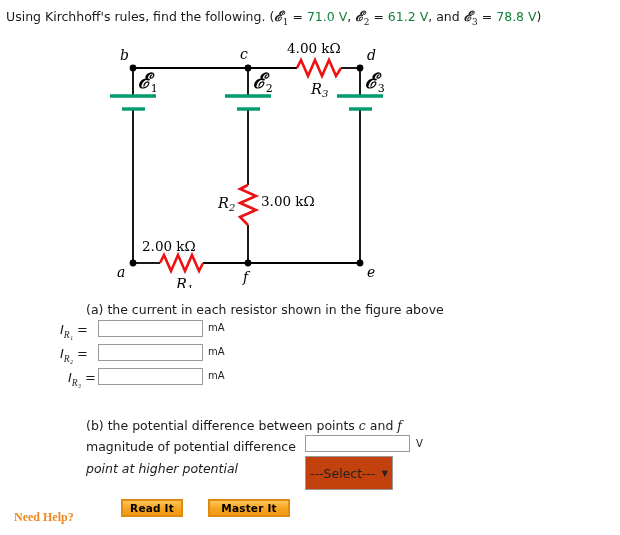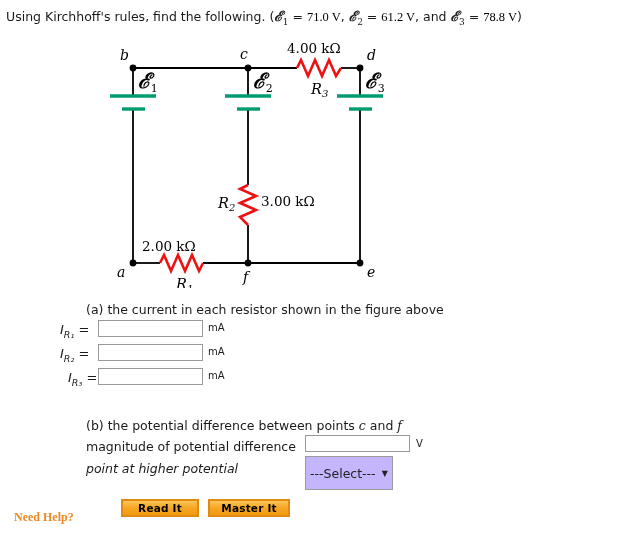--- a/index.html
+++ b/index.html
@@ -15,21 +15,21 @@
   }
   
   .prompt{
     position:absolute;left:6px;top:6px;
     white-space:nowrap;
     font-size:12.5px;
     color:#1a1a1a;
   }
   .emf{ font-family:"DejaVu Serif","Liberation Serif",serif; font-style:italic; font-weight:bold; font-size:14px;}
   .emf sub{ font-style:normal; font-weight:normal; font-size:9px;}
-  .red{ color:#000000;font-family:Liberation Serif, serif;}
+  .red{ color:#15803d;}
   
   .circuit{
     position:absolute;left:0;top:38px;
     width:620px;height:250px;
   }
   .circuit svg{display:block;}
   
   .part-label{
     position:absolute;
     font-size:12.5px;
@@ -38,42 +38,42 @@
     margin-left:26px;
   }
   .ital{font-family:"DejaVu Serif","Liberation Serif",serif;font-style:italic;}
   .varlabel{
     position:absolute;
     font-family:"DejaVu Sans","Liberation Sans",sans-serif;
     font-size:13px;
     white-space:nowrap;
   }
   .varlabel i{font-style:italic;}
-  .varlabel sub{font-size:9.5px;font-style:italic;}
+  .varlabel sub{font-size:9.5px;font-style:italic;font-family:Liberation Serif, serif;}
   input.txt{
     position:absolute;
     height:17px;
     border:1px solid #9a9a9a;
     background:#ffffff;
     font-family:"DejaVu Sans","Liberation Sans",sans-serif;
     font-size:12px;
     padding:0 3px;
     box-sizing:border-box;
     outline:none;
   }
   .unit{
     position:absolute;
     font-size:10px;
     color:#1a1a1a;
     text-align:center;
   }
   .selwrap{
     position:absolute;
     border:1px solid #9a9a9a;
-    background:#c4b5fd;
+    background:#c2410c;
     height:34px;
     box-sizing:border-box;
     display:flex;align-items:center;
     padding:12px 4px;
     font-size:12.5px;
     color:#222;
   }
   .selwrap .caret{margin-left:6px;font-size:8px;}
   
   .needhelp{
@@ -220,14 +220,14 @@
 <input class="txt" style="left: 305px; top: 435px; width: 105px;" type="text" value="">
 <div class="unit" style="left:416px;top:438px;">V</div>
 
 <div class="part-label" style="left:60px;top:461px;font-style:italic;">point at higher potential</div>
 <div class="selwrap" style="left:305px;top:456px;width:88px;">
   <span>---Select---</span>
   <span class="caret">▼</span>
 </div>
 
 <div class="needhelp">Need Help?</div>
-<div class="helpbtn" style="left:121px;width:78px;">Read It</div>
+<div class="helpbtn" style="left:121px;width:62px;">Read It</div>
 <div class="helpbtn" style="left:208px;width:82px;">Master It</div>
 
 </body></html>

